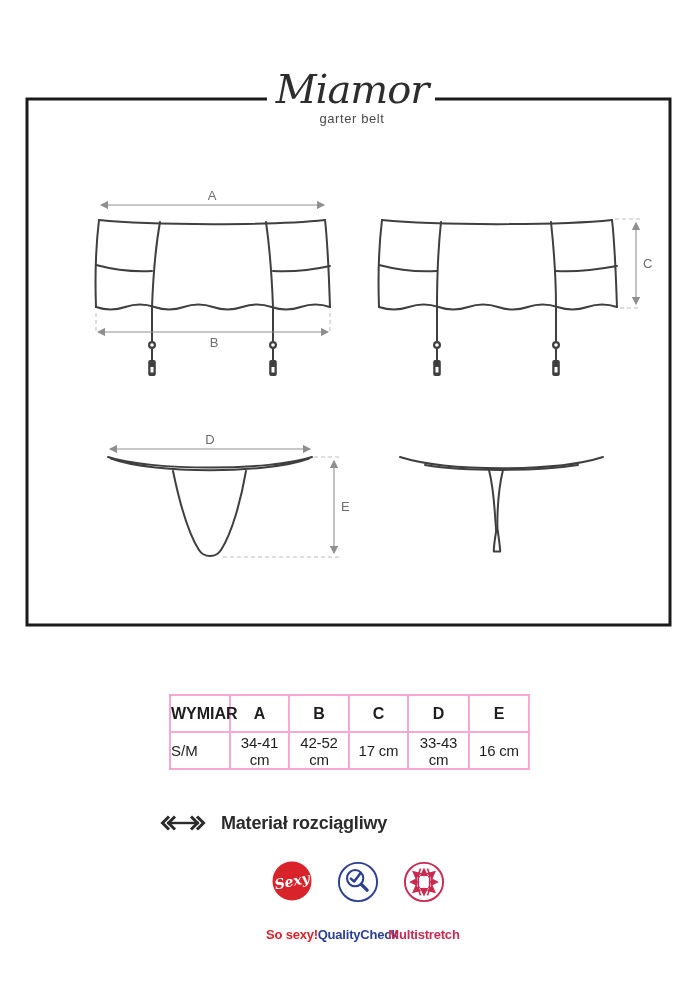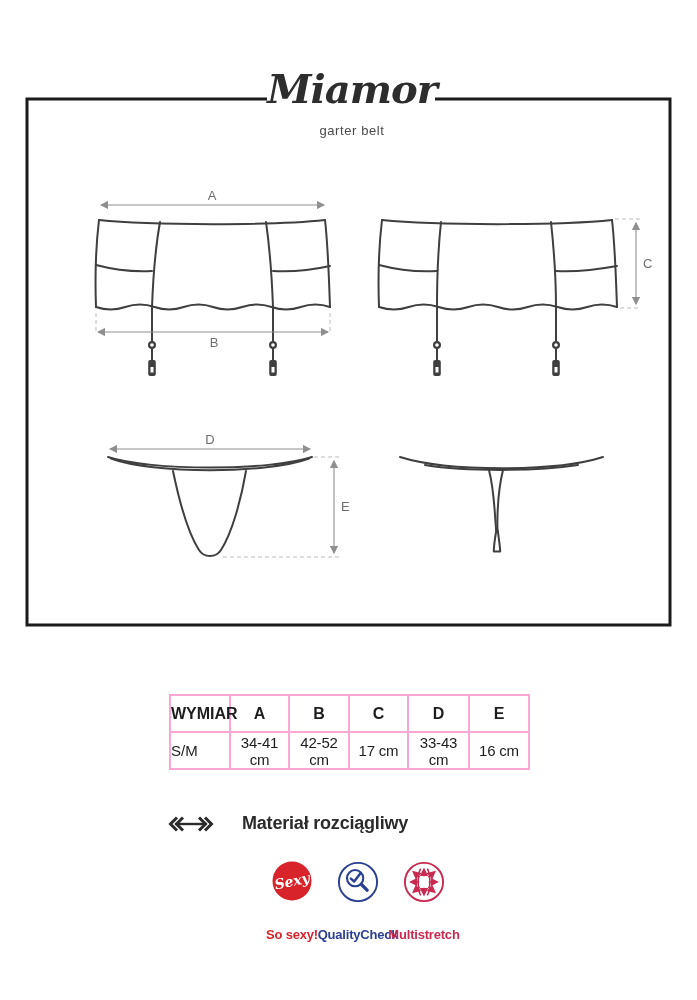--- a/index.html
+++ b/index.html
@@ -2,33 +2,33 @@
 <html><head>
 <meta charset="utf-8">
 <style>
   html,body{margin:0;padding:0;background:#ffffff;}
   .page{position:relative;width:697px;height:1000px;background:#ffffff;overflow:hidden;
         font-family:"Liberation Sans",sans-serif;}
   
   .draw-layer{position:absolute;left:0;top:0;width:697px;height:1000px;}
   
   .logo{position:absolute;left:247px;top:68px;width:210px;text-align:center;}
-  .logo-brand{font-family:"DejaVu Serif",serif;font-style:italic;font-weight:700;
+  .logo-brand{font-family:"DejaVu Serif",serif;font-style:italic;font-weight:400;
               font-size:40px;line-height:1.05;color:#2d2d2d;letter-spacing:-1px;}
-  .logo-sub{font-size:13px;color:#4a4a4a;letter-spacing:0.6px;margin-top:13px;}
+  .logo-sub{font-size:13px;color:#4a4a4a;letter-spacing:0.6px;margin-top:1px;}
   
   .size-table{position:absolute;left:169px;top:694px;border-collapse:collapse;
               table-layout:fixed;width:359px;color:#1d1d1d;}
   .size-table th,.size-table td{border:2px solid #f9a8d4;text-align:center;
               font-size:15px;padding:0;height:35px;vertical-align:middle;}
   .size-table thead th{font-weight:700;font-size:16px;}
   .size-table tbody th{font-weight:400;text-align:left;padding-right:6px;}
   .size-table tbody td{font-weight:400;letter-spacing:-0.2px;}
   
-  .stretch-note{position:absolute;left:168px;top:813px;display:flex;align-items:flex-end;gap:28px;}
+  .stretch-note{position:absolute;left:160px;top:813px;display:flex;align-items:flex-start;gap:15px;}
   .stretch-label{font-size:18px;font-weight:600;color:#2b2b2b;letter-spacing:-0.2px;}
   
   .badges{position:absolute;left:259px;top:861px;display:flex;}
   .badge{width:66px;display:flex;flex-direction:column;align-items:center;}
   .badge-label{margin-top:24px;font-size:13px;font-weight:700;letter-spacing:-0.2px;white-space:nowrap;}
   .badge-label.red{color:#d8232a;}
   .badge-label.crimson{color:#c92a50;}
   .badge-label.blue{color:#2a3f92;}
 </style>
 </head>

